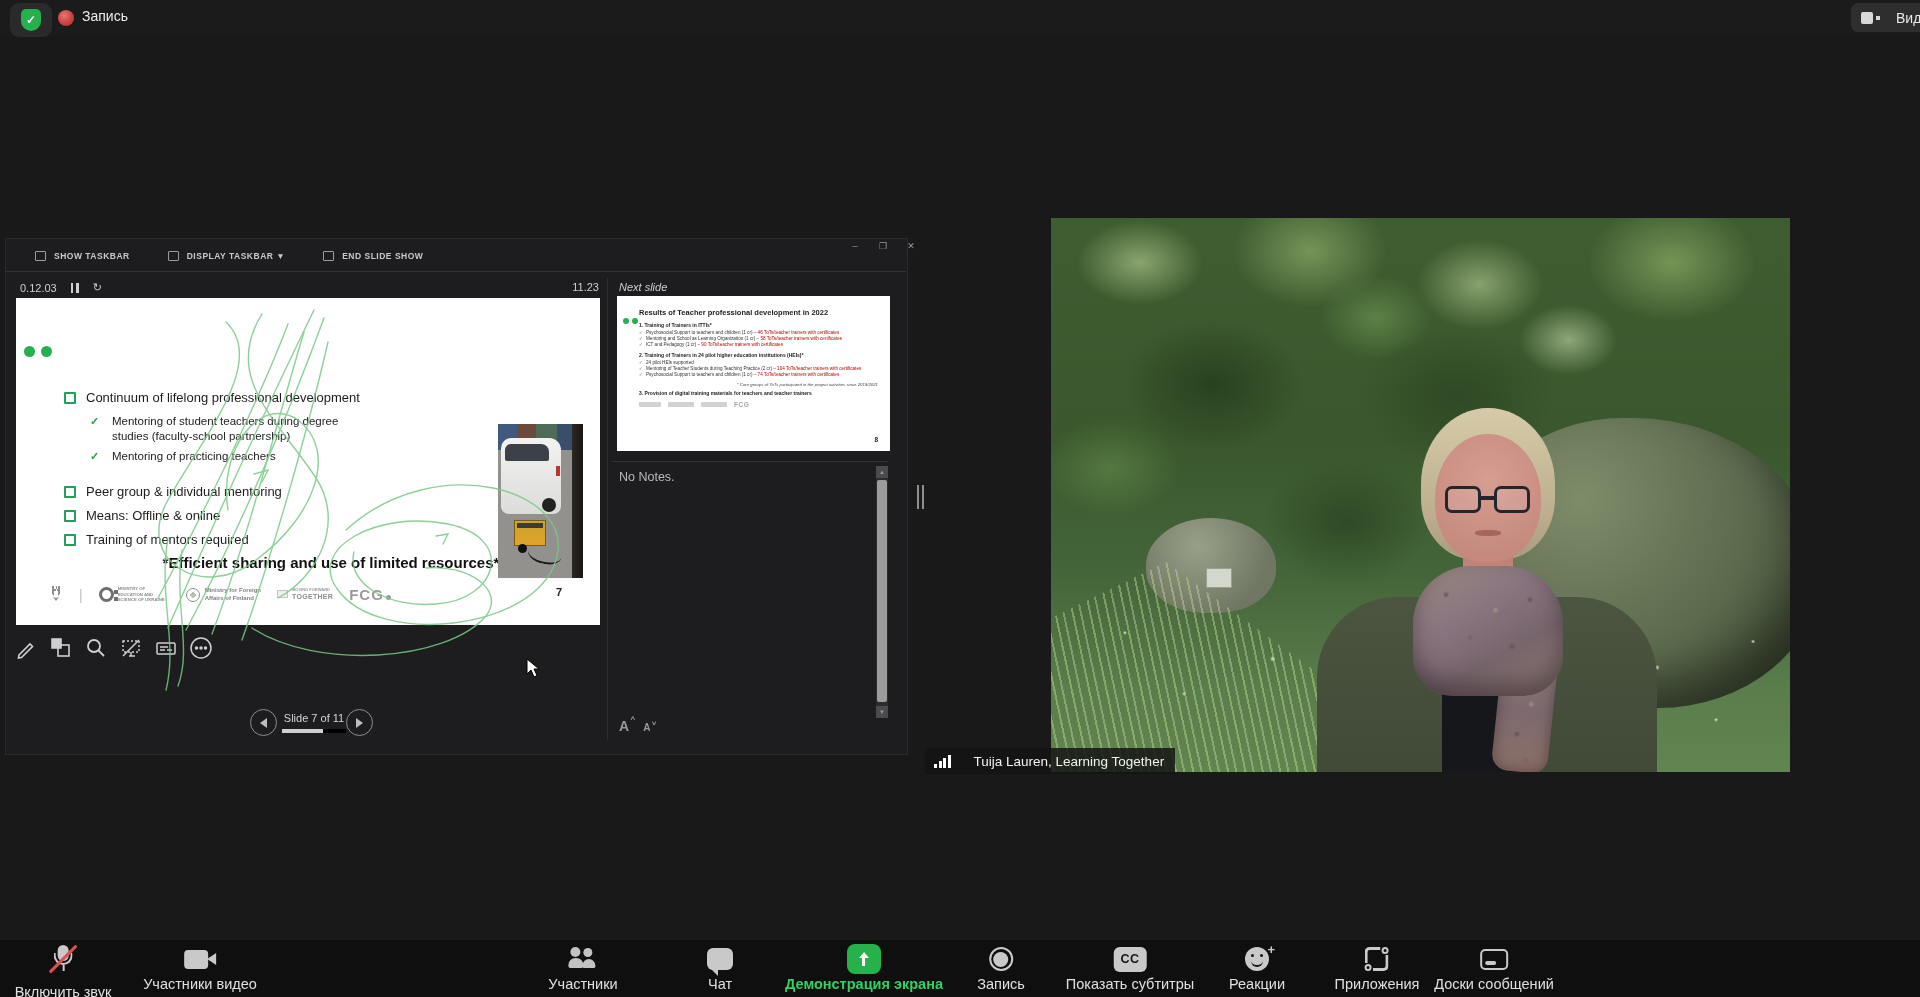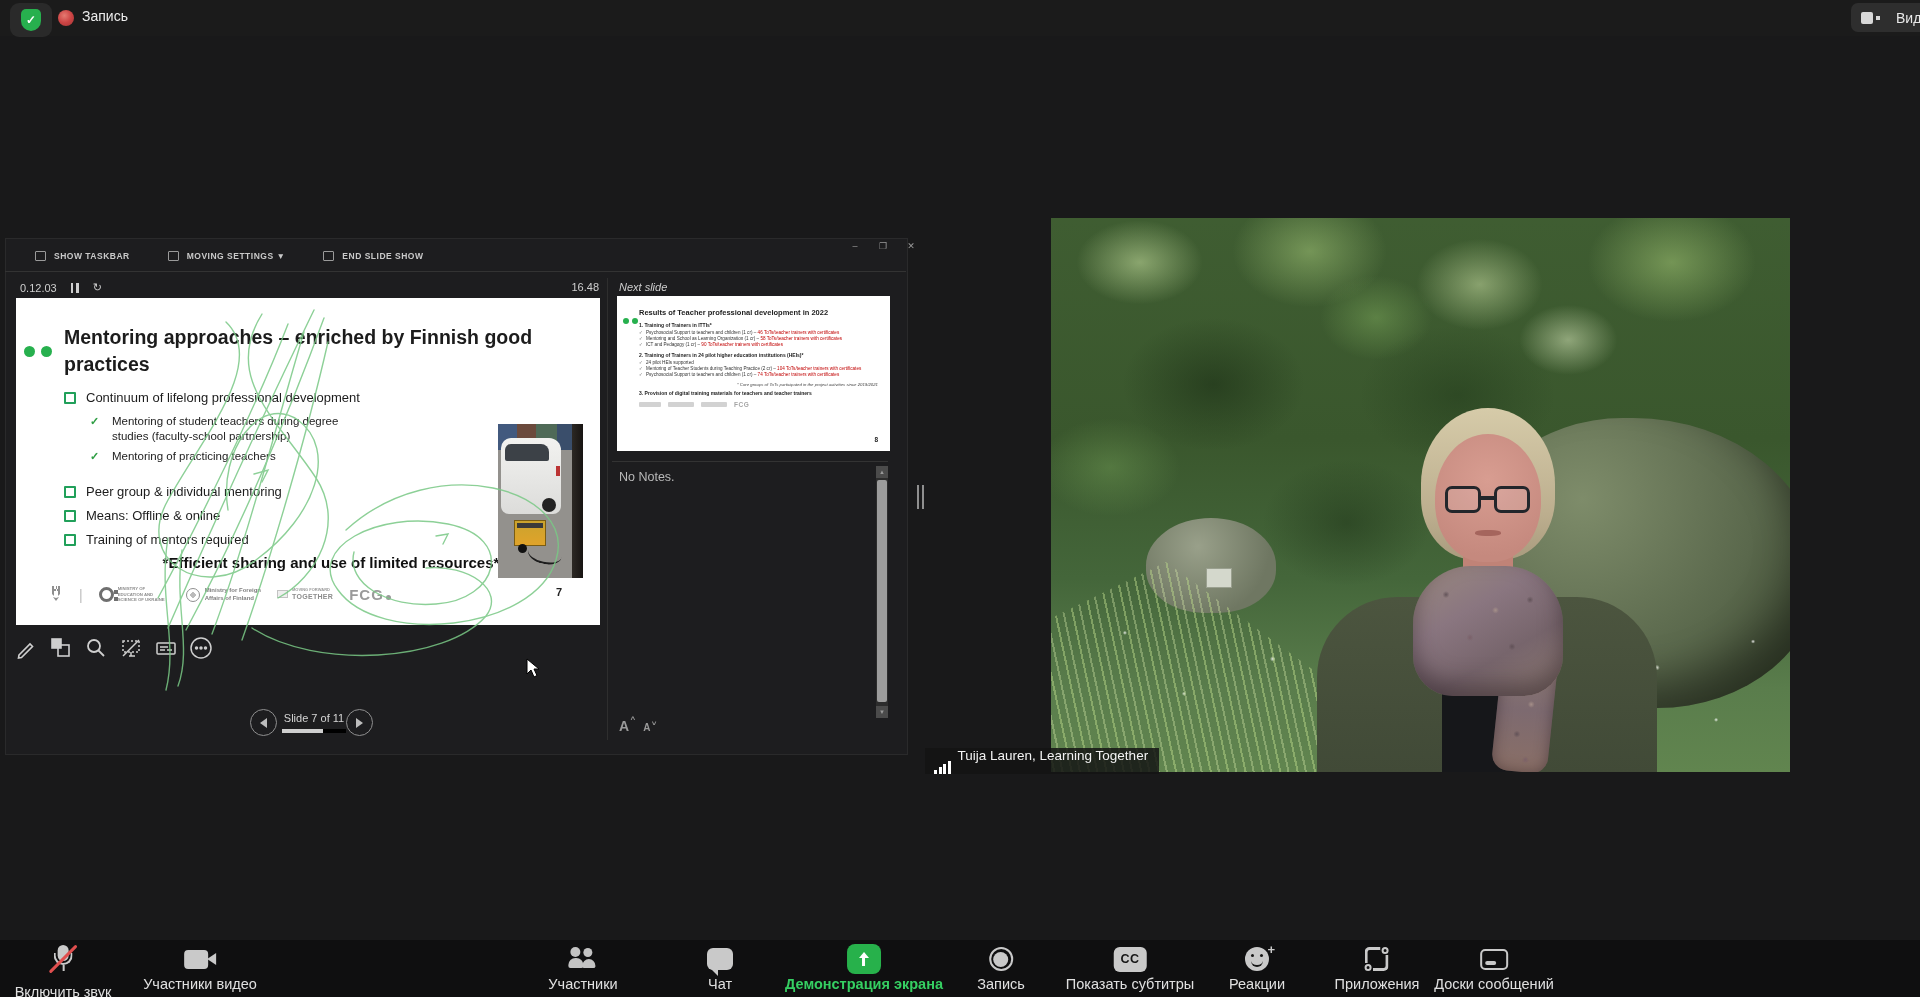--- a/index.html
+++ b/index.html
@@ -156,21 +156,21 @@
      radial-gradient(5px 5px at 55% 34%,rgba(169,147,139,.9),transparent 70%),
      radial-gradient(5px 5px at 78% 26%,rgba(94,79,85,.9),transparent 70%),
      radial-gradient(5px 5px at 38% 55%,rgba(122,96,104,.9),transparent 70%),
      radial-gradient(5px 5px at 66% 62%,rgba(94,79,85,.9),transparent 70%);}
   .scarf-tail{position:absolute;left:180px;top:240px;width:56px;height:124px;background:linear-gradient(180deg,#8d7a72,#7d6a70 50%,#8a6f66);border-radius:16px;transform:rotate(6deg);box-shadow:inset 0 0 14px rgba(45,32,38,.5);}
   .scarf-tail::before{content:"";position:absolute;inset:0;border-radius:inherit;background:
      radial-gradient(5px 5px at 40% 20%,rgba(94,79,85,.9),transparent 70%),
      radial-gradient(5px 5px at 60% 45%,rgba(169,147,139,.9),transparent 70%),
      radial-gradient(5px 5px at 40% 70%,rgba(94,79,85,.9),transparent 70%),
      radial-gradient(5px 5px at 60% 90%,rgba(122,96,104,.9),transparent 70%);}
-  .name-tag{position:absolute;left:925px;top:748px;height:26px;display:flex;gap:7px;background:rgba(20,20,20,.85);padding:0 11px 0 9px;z-index:10;}
+  .name-tag{position:absolute;left:925px;top:748px;height:26px;display:flex;align-items:center;gap:23px;background:rgba(20,20,20,.85);padding:0 11px 0 9px;z-index:10;}
   .sig{display:flex;align-items:flex-end;gap:1.5px;}
   .sig i{display:block;width:3px;background:#fff;}
   .name-text{font-size:13.5px;color:#f2f2f2;white-space:nowrap;}
 
   
   .toolbar{position:absolute;left:0;top:940px;width:100%;height:57px;background:#0f0f10;}
   .tb-item{position:absolute;top:0;transform:translateX(-50%);display:flex;flex-direction:column;align-items:center;}
   .tb-icon{height:32px;display:flex;align-items:center;justify-content:center;margin-top:3px;}
   .tb-label{font-size:14.5px;color:#e0e0e0;white-space:nowrap;margin-top:1px;}
   .tb-label.green{color:#35cf62;font-weight:bold;}
@@ -229,47 +229,46 @@
 
   <div class="pwindow"></div>
 
   <div class="pmenu">
     <div class="pmenu-item">
       <span class="mi-box"></span>
       <span>SHOW TASKBAR</span>
     </div>
     <div class="pmenu-item">
       <span class="mi-box"></span>
-      <span>MOVING SETTINGS ▼</span>
+      <span>DISPLAY TASKBAR ▼</span>
     </div>
     <div class="pmenu-item">
       <span class="mi-box"></span>
       <span>END SLIDE SHOW</span>
     </div>
   </div>
   <div class="win-controls">
     <span>–</span>
     <span>❐</span>
     <span>✕</span>
   </div>
 
   <div class="timer-row">
     <span>0.12.03</span>
     <span class="pause-ic">
         <i></i>
         <i></i>
       </span>
     <span>↻</span>
   </div>
-  <div class="clock">16.48</div>
+  <div class="clock">11.23</div>
 
   <div class="slide">
     <div class="dot" style="left:8px;top:48px;"></div>
     <div class="dot" style="left:25px;top:48px;"></div>
-    <div class="slide-title">Mentoring approaches – enriched by Finnish good practices</div>
     <div class="slide-body">
       <div class="b-row">Continuum of lifelong professional development</div>
       <div class="c-row" style="width:282px;">Mentoring of student teachers during degree studies (faculty-school partnership)</div>
       <div class="c-row c-last">Mentoring of practicing teachers</div>
       <div class="b-row">Peer group &amp; individual mentoring</div>
       <div class="b-row">Means: Offline &amp; online</div>
       <div class="b-row">Training of mentors required</div>
     </div>
     <div class="emphasis">*Efficient sharing and use of limited resources*</div>
 

